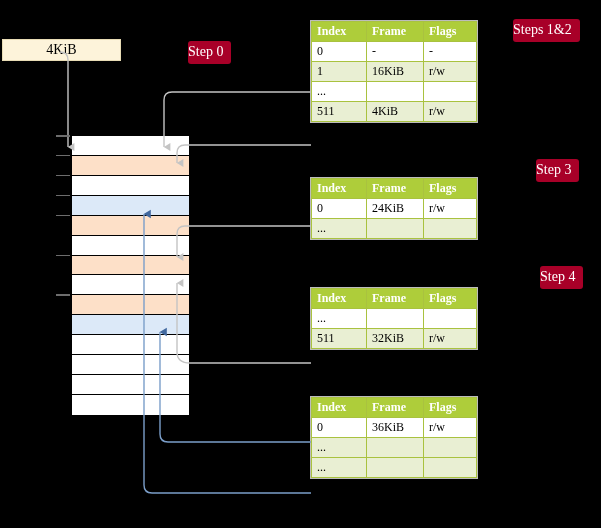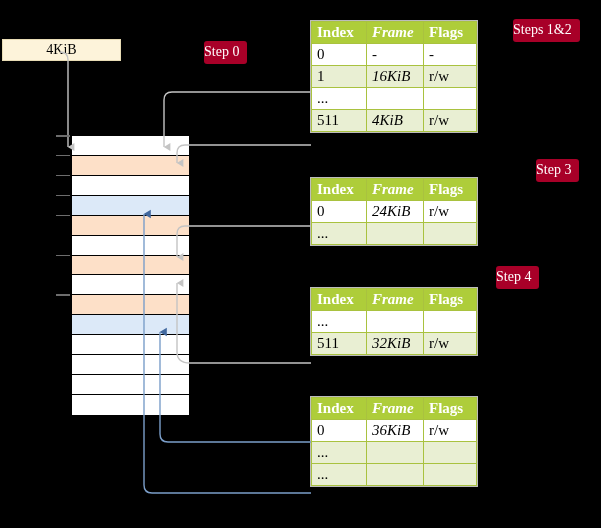--- a/index.html
+++ b/index.html
@@ -17,39 +17,39 @@
     color:#fff;
     font-family:"Liberation Serif","DejaVu Serif",serif;
     font-size:14px;
     line-height:1;
     padding:4px 8px 5px 0;
     border-radius:3px;
     white-space:nowrap;
     box-shadow:0 1px 0 rgba(0,0,0,.5);
     text-align:center;
   }
-  #badge-step0{left:204px;top:41px;}
+  #badge-step0{left:188px;top:41px;}
   #badge-steps12{left:513px;top:19px;}
   #badge-step3{left:536px;top:159px;}
-  #badge-step4{left:496px;top:266px;}
+  #badge-step4{left:540px;top:266px;}
 
   
   #src-box{
     position:absolute;left:2px;top:39px;width:117px;height:20px;
     background:#fdf3da;border:1px solid #e8dcb5;
     display:flex;align-items:center;justify-content:center;
     font-size:14px;
   }
 
   
   .ptable{
     position:absolute;
     border-collapse:collapse;
     background:#fff;
-    font-size:15px;
+    font-size:12px;
     box-shadow:0 0 0 1px #bcbcbc;
   }
   .ptable td,.ptable th{
     border:1px solid #a9c23f;
     padding:2px 5px;
     height:19px;
     box-sizing:border-box;
     text-align:left;
     font-weight:normal;
   }
@@ -57,21 +57,21 @@
     background:#aecd3a;
     color:#ffffff;
     font-weight:bold;
     font-family:"Liberation Serif","DejaVu Serif",serif;
     border:1px solid #a9c23f;
   }
   .ptable tr.alt td{background:#e9efd3;}
   .ptable tr td{background:#ffffff;}
   .ptable td.hl{background:#fbf8a8;}
   .c-index{width:55px;}
-  .c-frame{width:57px;font-style:italic;}
+  .c-frame{width:57px;}
   .c-flags{width:53px;}
 
   #pt0{left:311px;top:21px;}
   #pt1{left:311px;top:178px;}
   #pt2{left:311px;top:288px;}
   #pt3{left:311px;top:397px;}
 
   
   #memcol{
     position:absolute;left:71px;top:135px;width:119px;height:279px;

